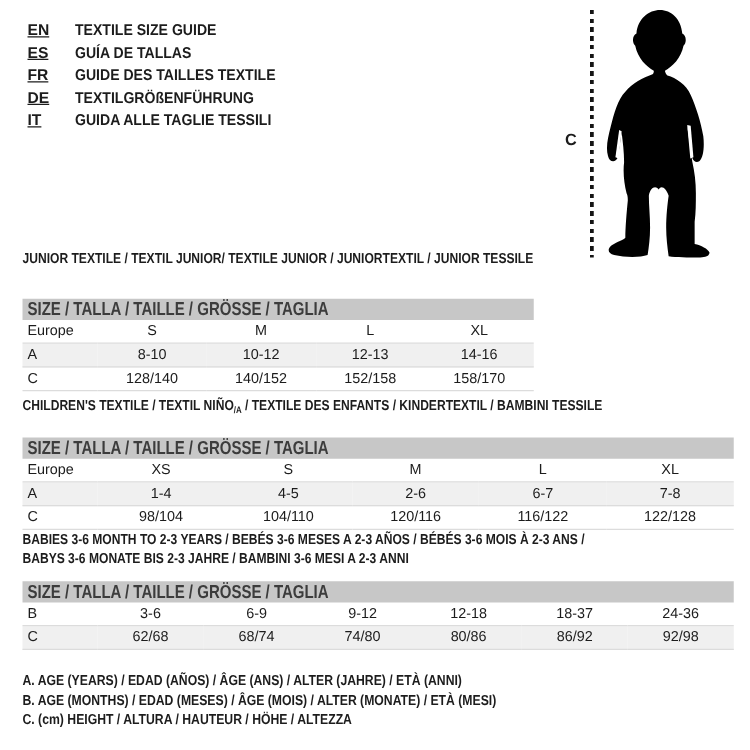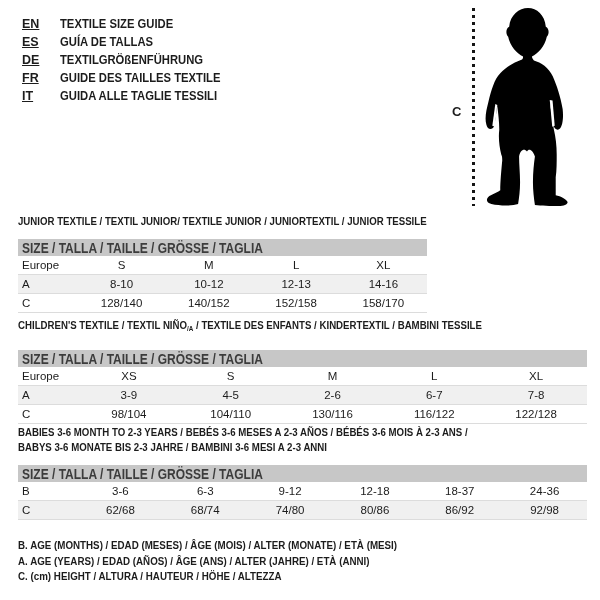--- a/index.html
+++ b/index.html
@@ -50,26 +50,26 @@
 <div class="langs">
   <div class="lang-row">
     <span class="lang-code">EN</span>
     <span class="lang-title"><span class="cond">TEXTILE SIZE GUIDE</span></span>
   </div>
   <div class="lang-row">
     <span class="lang-code">ES</span>
     <span class="lang-title"><span class="cond">GUÍA DE TALLAS</span></span>
   </div>
   <div class="lang-row">
+    <span class="lang-code">FR</span>
+    <span class="lang-title"><span class="cond">GUIDE DES TAILLES TEXTILE</span></span>
+  </div>
+  <div class="lang-row">
     <span class="lang-code">DE</span>
     <span class="lang-title"><span class="cond">TEXTILGRÖßENFÜHRUNG</span></span>
-  </div>
-  <div class="lang-row">
-    <span class="lang-code">FR</span>
-    <span class="lang-title"><span class="cond">GUIDE DES TAILLES TEXTILE</span></span>
   </div>
   <div class="lang-row">
     <span class="lang-code">IT</span>
     <span class="lang-title"><span class="cond">GUIDA ALLE TAGLIE TESSILI</span></span>
   </div>
 </div>
 
 <div class="figure">
   <div class="dash-line"></div>
   <div class="measure-label">C</div>
@@ -82,21 +82,21 @@
       C46,143 42,146 41,152 C41,160 42,168 42,178 C42,186 41,194 40,200 C34,202 22,202 13,200
       C8,199 7,195 11,192 C16,189 20,188 22,186 C22,178 23,166 24,156 C24,154 24,152 23,150
       C21,142 20,133 21,125 C21,117 20,109 19,101 C18,107 17,115 16,121 C14,126 9,125 8,120
       C6,113 8,105 10,97 C13,85 16,74 22,68 C28,61 36,57 44,54 C45,53 45,52 45,51
       C39,48 32,41 30,31 C27,28 28,22 31,21 C32,9 41,2 50,2 Z"></path>
     <path fill="#ffffff" d="M72,95 L74.5,122 L77,121 L74.8,95.5 Z"></path>
     <path fill="#ffffff" d="M19,100 L16.5,122 L14,121 L17,99 Z"></path>
   </svg>
 </div>
 
-<div class="tbl-heading" style="top:214px">
+<div class="tbl-heading" style="top:200px">
   <span class="cond">JUNIOR TEXTILE / TEXTIL JUNIOR/ TEXTILE JUNIOR / JUNIORTEXTIL / JUNIOR TESSILE</span>
 </div>
 <table class="size-table" style="left:18px;top:239px;width:409px">
   <colgroup>
       <col class="label-col">
       <col>
       <col>
       <col>
       <col>
     </colgroup>
@@ -151,31 +151,31 @@
     <tr>
       <td class="lbl">Europe</td>
       <td>XS</td>
       <td>S</td>
       <td>M</td>
       <td>L</td>
       <td>XL</td>
     </tr>
     <tr class="alt">
       <td class="lbl">A</td>
-      <td>3-9</td>
+      <td>1-4</td>
       <td>4-5</td>
       <td>2-6</td>
       <td>6-7</td>
       <td>7-8</td>
     </tr>
     <tr>
       <td class="lbl">C</td>
       <td>98/104</td>
       <td>104/110</td>
-      <td>130/116</td>
+      <td>120/116</td>
       <td>116/122</td>
       <td>122/128</td>
     </tr>
   </tbody>
 </table>
 
 <div class="tbl-heading" style="top:425px">
   <span class="cond">BABIES 3-6 MONTH TO 2-3 YEARS / BEBÉS 3-6 MESES A 2-3 AÑOS / BÉBÉS 3-6 MOIS À 2-3 ANS /</span><br>
   <span class="cond">BABYS 3-6 MONATE BIS 2-3 JAHRE / BAMBINI 3-6 MESI A 2-3 ANNI</span>
 </div>
@@ -191,35 +191,35 @@
     </colgroup>
   <thead>
     <tr>
         <th colspan="7"><span class="cond">SIZE / TALLA / TAILLE / GRÖSSE / TAGLIA</span></th>
       </tr>
   </thead>
   <tbody>
     <tr>
       <td class="lbl">B</td>
       <td>3-6</td>
-      <td>6-3</td>
+      <td>6-9</td>
       <td>9-12</td>
       <td>12-18</td>
       <td>18-37</td>
       <td>24-36</td>
     </tr>
     <tr class="alt">
       <td class="lbl">C</td>
       <td>62/68</td>
       <td>68/74</td>
       <td>74/80</td>
       <td>80/86</td>
       <td>86/92</td>
       <td>92/98</td>
     </tr>
   </tbody>
 </table>
 
 <div class="legend">
+  <div><span class="cond">A. AGE (YEARS) / EDAD (AÑOS) / ÂGE (ANS) / ALTER (JAHRE) / ETÀ (ANNI)</span></div>
   <div><span class="cond">B. AGE (MONTHS) / EDAD (MESES) / ÂGE (MOIS) / ALTER (MONATE) / ETÀ (MESI)</span></div>
-  <div><span class="cond">A. AGE (YEARS) / EDAD (AÑOS) / ÂGE (ANS) / ALTER (JAHRE) / ETÀ (ANNI)</span></div>
   <div><span class="cond">C. (cm) HEIGHT / ALTURA / HAUTEUR / HÖHE / ALTEZZA</span></div>
 </div>
 
 </body></html>

